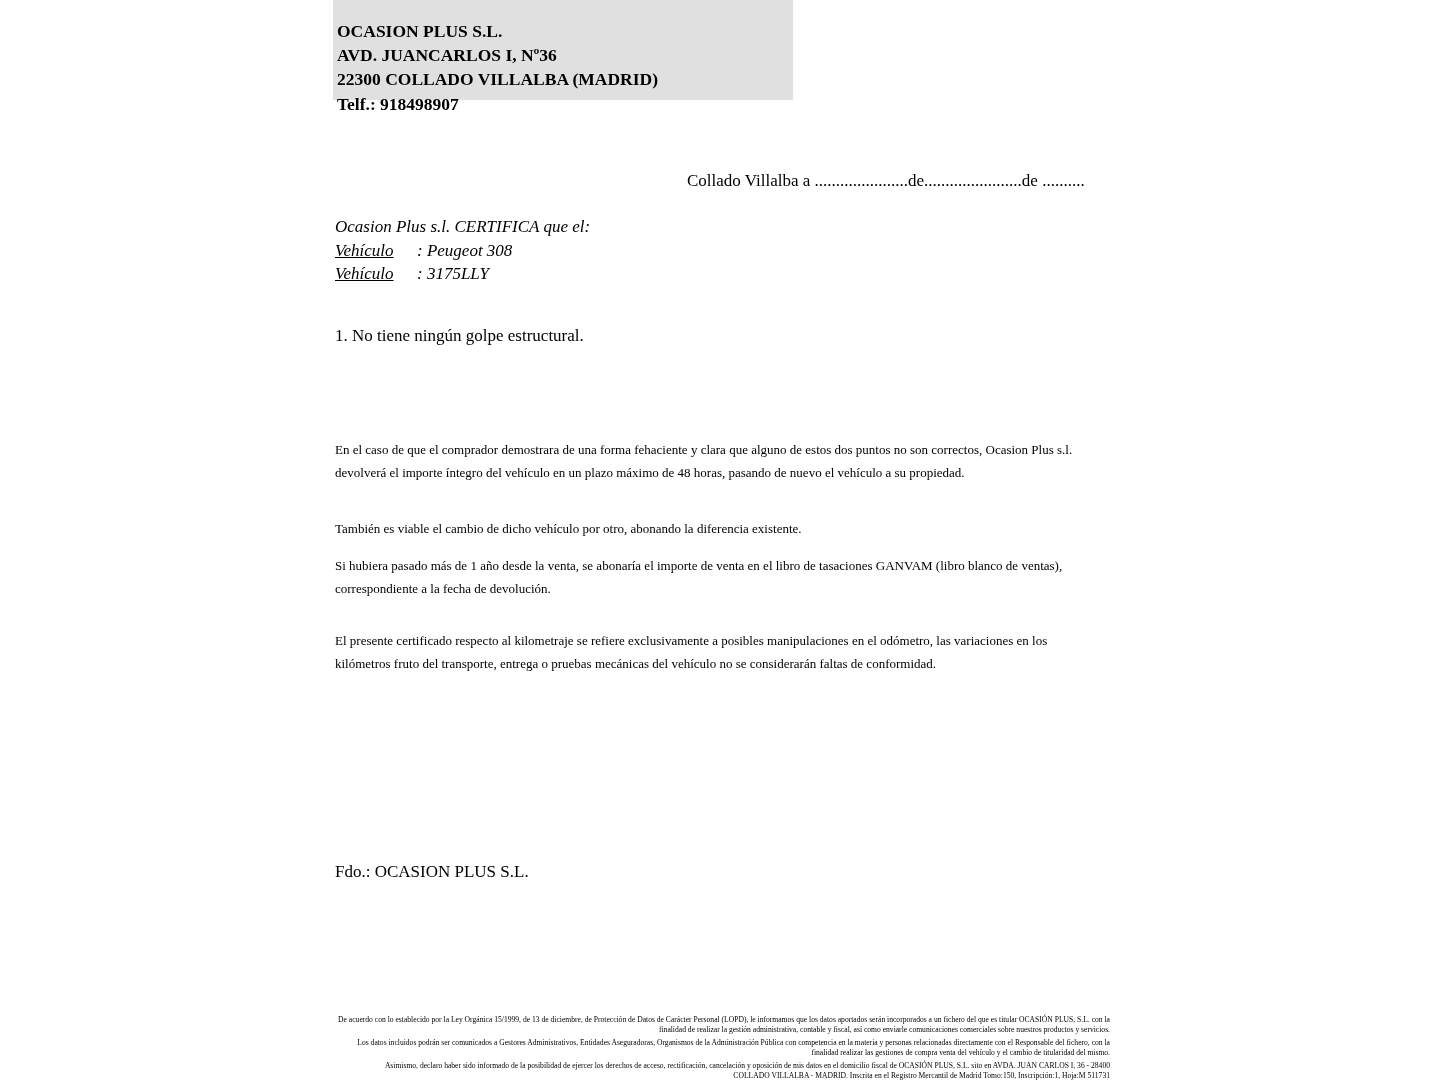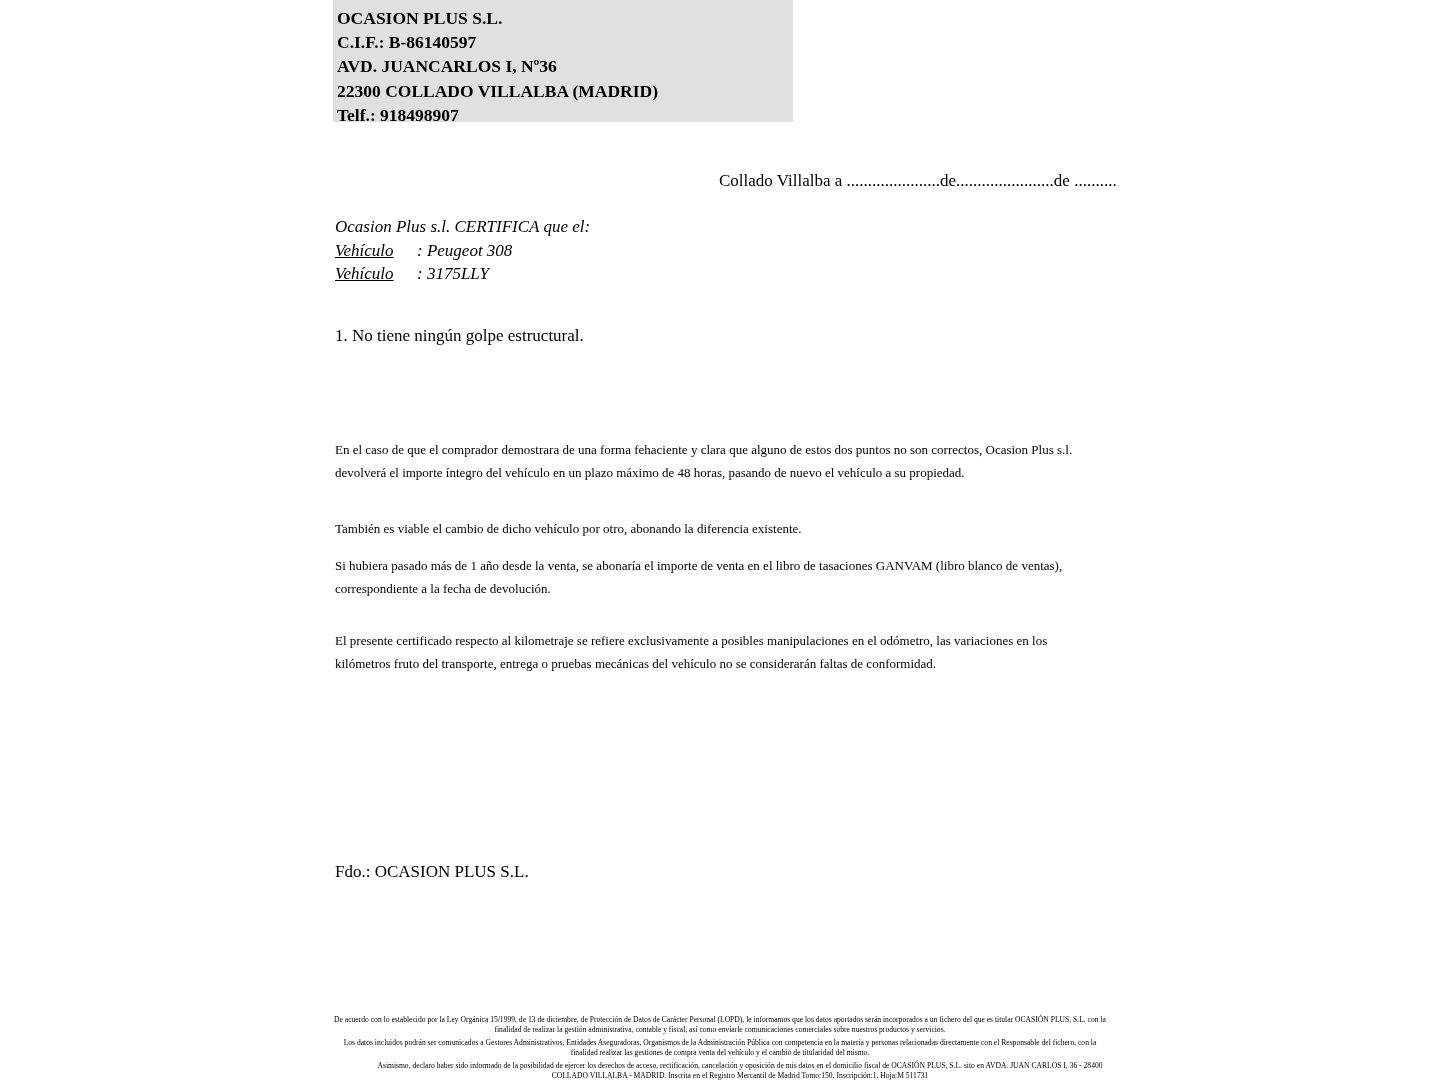--- a/index.html
+++ b/index.html
@@ -21,38 +21,38 @@
     width: 1440px;
     height: 1080px;
   }
 
   
   .header-box {
     position: absolute;
     left: 333px;
     top: 0px;
     width: 460px;
-    height: 122px;
+    height: 100px;
     background: #e0e0e0;
-    padding: 6px 0 0 0;
+    padding: 19px 0 0 0;
     box-sizing: border-box;
   }
   .header-box .line {
     font-family: "Liberation Serif", serif;
     font-weight: bold;
     font-size: 17.5px;
     line-height: 24.2px;
     padding-left: 4px;
     white-space: nowrap;
   }
 
   
   .date-line {
     position: absolute;
-    left: 719px;
+    left: 687px;
     top: 170px;
     font-size: 17px;
     line-height: 22px;
     white-space: nowrap;
   }
 
   
   .cert-block {
     position: absolute;
     left: 335px;
@@ -109,35 +109,34 @@
 
   
   .legal {
     position: absolute;
     left: 330px;
     top: 1015px;
     width: 780px;
     font-size: 7.6px;
     line-height: 9.6px;
     font-family: "Liberation Serif", serif;
-    text-align: center;
+    text-align: right;
   }
   .legal p {
     margin: 0 0 4px 0;
   }
   .legal p:last-child { margin-bottom: 0; margin-left: 40px; }
 </style>
 </head>
 <body>
 
 <div class="page">
 
   <div class="header-box">
     <div class="line">OCASION PLUS S.L.</div>
-    <div class="line">C.I.F.: B-86140597</div>
     <div class="line">AVD. JUANCARLOS I, Nº36</div>
     <div class="line">22300 COLLADO VILLALBA (MADRID)</div>
     <div class="line">Telf.: 918498907</div>
   </div>
 
   <div class="date-line">Collado Villalba a ......................de.......................de ..........</div>
 
   <div class="cert-block">
     <div class="cert-row">Ocasion Plus s.l. CERTIFICA que el:</div>
     <div class="cert-row">

